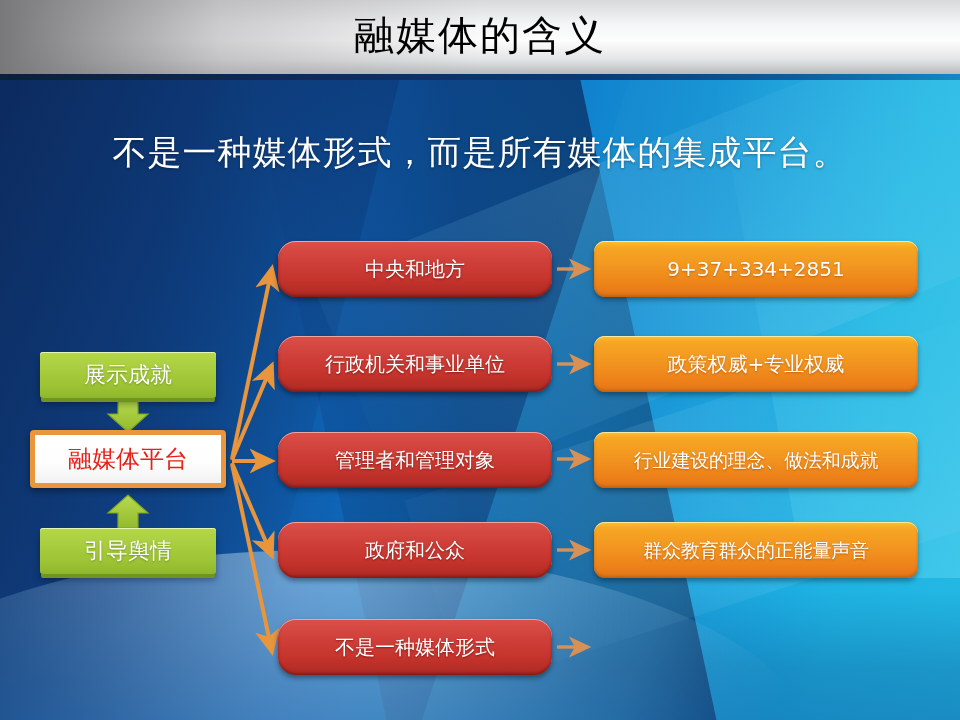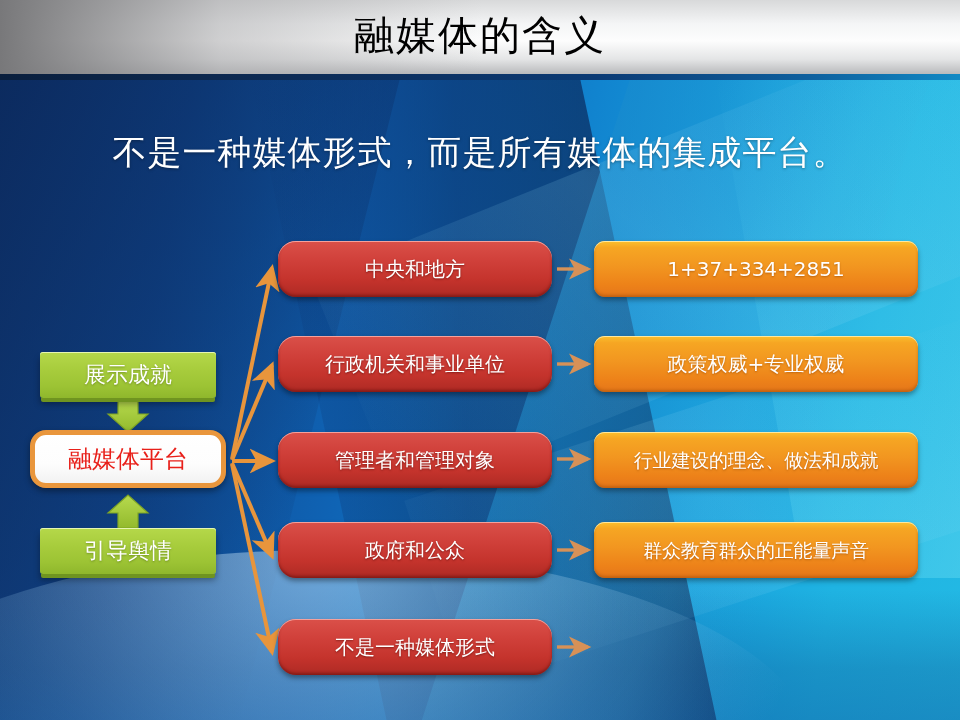--- a/index.html
+++ b/index.html
@@ -187,21 +187,21 @@
     color: #ffffff;
   }
 
   .node-white {
     width: 196px; height: 58px;
     left: 30px; top: 430px;
     font-size: 24px;
     color: #e8201a;
     background: linear-gradient(to bottom, #ffffff 0%, #fdfdfd 60%, #f2f2f2 100%);
     border: 5px solid #e9963c;
-    border-radius: 16px;
+    border-radius: 4px;
     box-shadow: 0 3px 6px rgba(0,0,0,0.40);
     text-shadow: none;
   }
 
   
   .connectors {
     position: absolute;
     left: 0; top: 0;
     width: 960px; height: 720px;
     pointer-events: none;
@@ -287,21 +287,21 @@
     <span>管理者和管理对象</span>
   </div>
   <div class="node node-red" style="top:522px">
     <span>政府和公众</span>
   </div>
   <div class="node node-red" style="top:619px">
     <span>不是一种媒体形式</span>
   </div>
 
   <div class="node node-orange" style="top:241px">
-    <span>1+37+334+2851</span>
+    <span>9+37+334+2851</span>
   </div>
   <div class="node node-orange" style="top:336px">
     <span>政策权威+专业权威</span>
   </div>
   <div class="node node-orange tight" style="top:522px">
     <span>群众教育群众的正能量声音</span>
   </div>
   <div class="node node-orange tight" style="top:432px">
     <span>行业建设的理念、做法和成就</span>
   </div>

